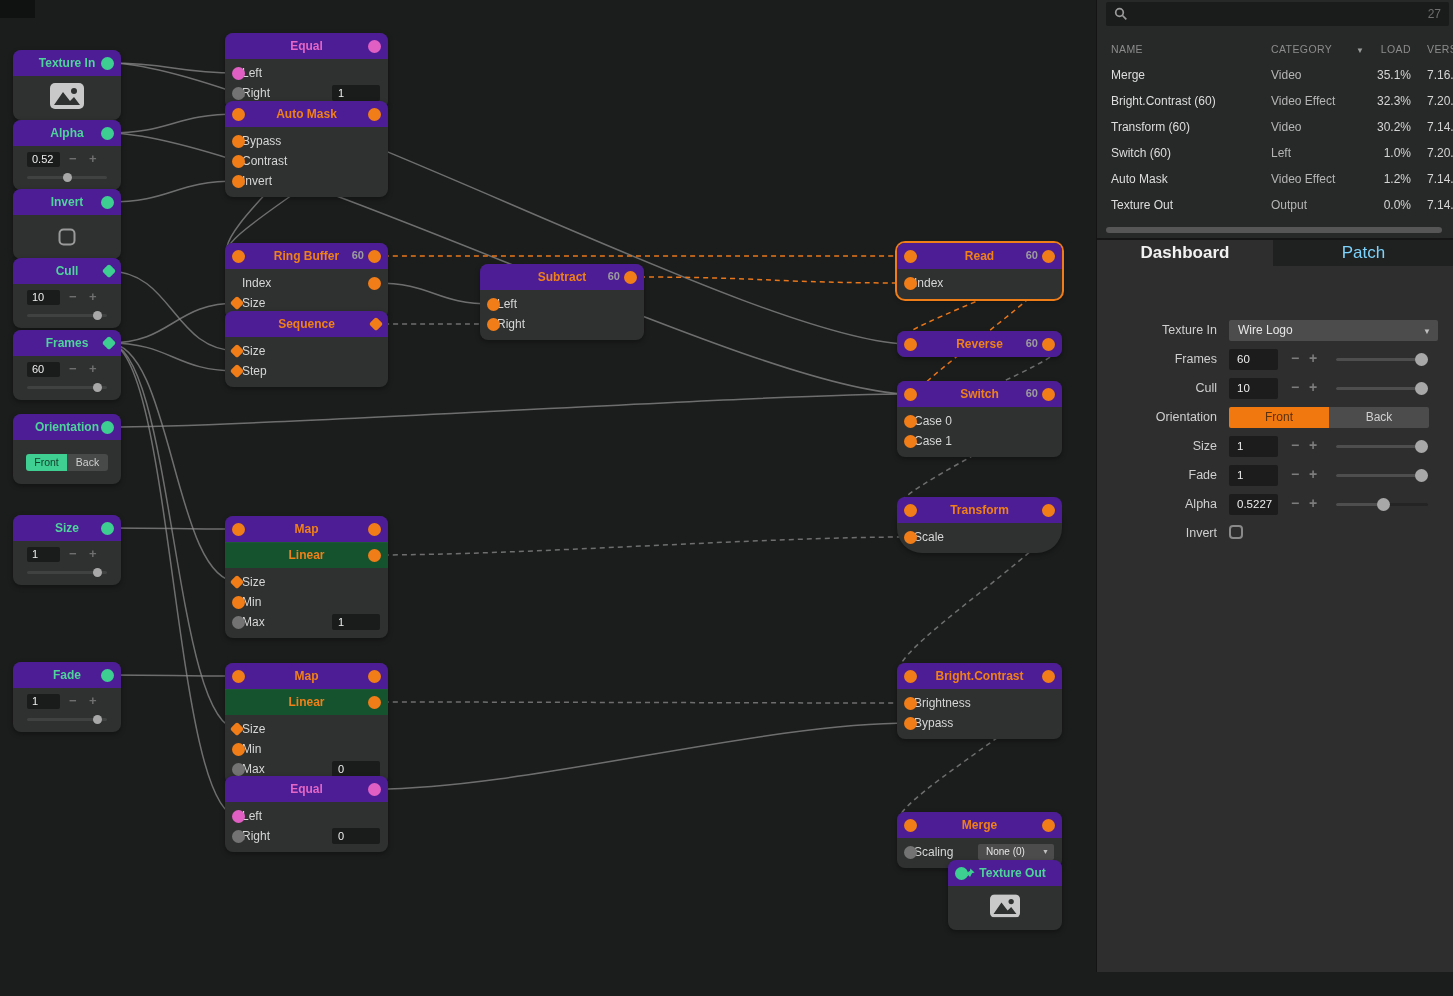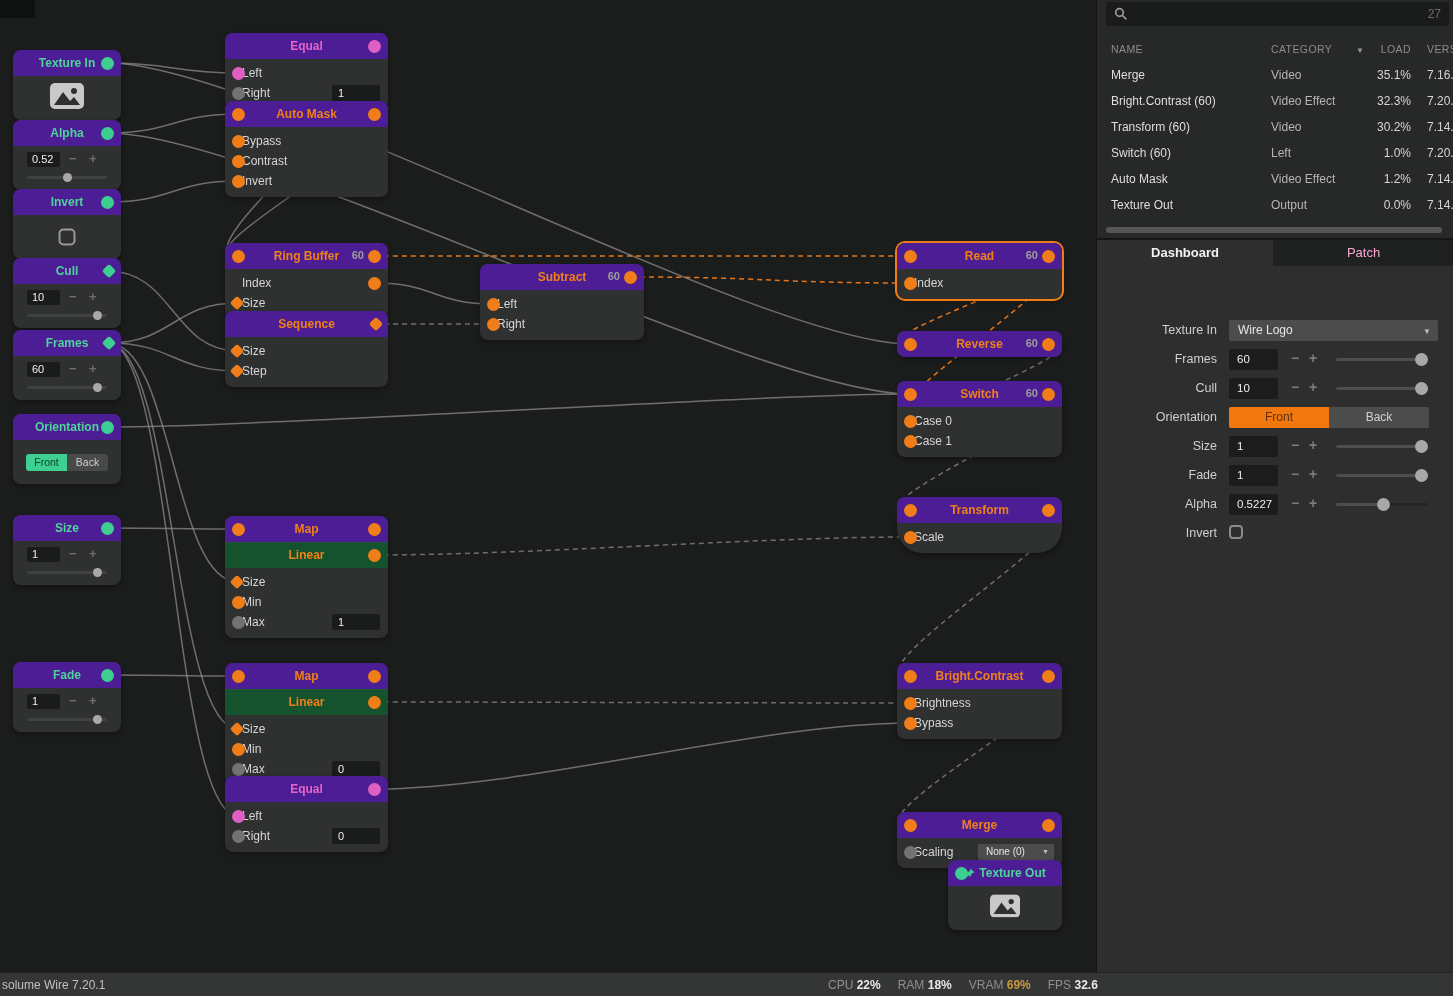--- a/index.html
+++ b/index.html
@@ -67,23 +67,23 @@
   .thead { position:absolute; left:0; top:43px; width:357px; height:16px; color:#8c8c8c; font-size:10.5px; letter-spacing:.4px; }
   .trow { position:absolute; left:0; width:357px; height:16px; font-size:12px; }
   .cell { position:absolute; white-space:nowrap; }
   .col-name { left:14px; } .col-cat { left:174px; }
   .col-load { left:248px; width:66px; text-align:right; } .col-vers { left:330px; }
   .sort-arrow { position:absolute; left:259px; top:3px; font-size:8px; color:#9a9a9a; }
   .trow .col-name { color:#dedede; } .trow .col-cat { color:#b5b5b5; }
   .trow .col-load,.trow .col-vers { color:#d5d5d5; }
   .hscroll { position:absolute; left:9px; top:227px; width:336px; height:6px; background:#565656; border-radius:3px; }
   .tabs { position:absolute; left:0; top:238px; width:357px; height:28px; background:#161616; display:flex; padding-top:2px; }
-  .tab { height:26px; line-height:26px; text-align:center; font-size:13px; }
+  .tab { height:26px; line-height:26px; text-align:center; font-size:17px; }
   .tab.active { background:#2e2e2e; color:#f2f2f2; font-weight:bold; width:176px; }
-  .tab.inactive { background:#1f2020; color:#f9a8d4; width:181px; }
+  .tab.inactive { background:#1f2020; color:#7dd3fc; width:181px; }
   .inputs-header { position:absolute; left:0; top:288px; width:357px; height:20px; }
   .inputs-title { position:absolute; left:64px; color:#8a8a8a; font-weight:bold; font-size:12px; letter-spacing:1px; }
   .icon-p { position:absolute; left:294px; top:-1px; color:#b9b9b9; font-size:13px; font-weight:bold; }
   .icon-gear { position:absolute; left:317px; top:-2px; color:#b9b9b9; font-size:14px; }
   .in-row { position:absolute; left:0; width:357px; height:29px; }
   .in-label { position:absolute; left:0; top:7px; width:120px; text-align:right; color:#cfcfcf; font-size:12.5px; }
   .dd { position:absolute; left:132px; top:4px; width:209px; height:21px; background:#4c4c4c; border-radius:2px;
     color:#e6e6e6; font-size:12px; line-height:21px; padding:0 20px 0 9px; }
   .dd .caret { position:absolute; right:7px; top:1px; font-size:8px; color:#c0c0c0; }
   .num { position:absolute; left:132px; top:4px; width:49px; height:21px; background:#1c1c1c; border-radius:2px;
@@ -639,22 +639,13 @@
             <div class="sl-knob" style="left: 41.08px;"></div>
           </div>
         </div>
         <div class="in-row" style="top: 519px;">
           <span class="in-label">Invert</span>
           <div class="chk"></div>
         </div>
       </div>
   </div>
 
-  <div class="statusbar">
-    <span class="app-version">solume Wire 7.20.1</span>
-    <div class="stats" id="stats">
-        <span class="stat"><span class="lbl">CPU </span><span class="val">22%</span></span>
-        <span class="stat"><span class="lbl">RAM </span><span class="val">18%</span></span>
-        <span class="stat"><span class="lbl">VRAM </span><span class="val warn">69%</span></span>
-        <span class="stat"><span class="lbl">FPS </span><span class="val">32.6</span></span>
-      </div>
-  </div>
 </div>
 
 </body></html>

